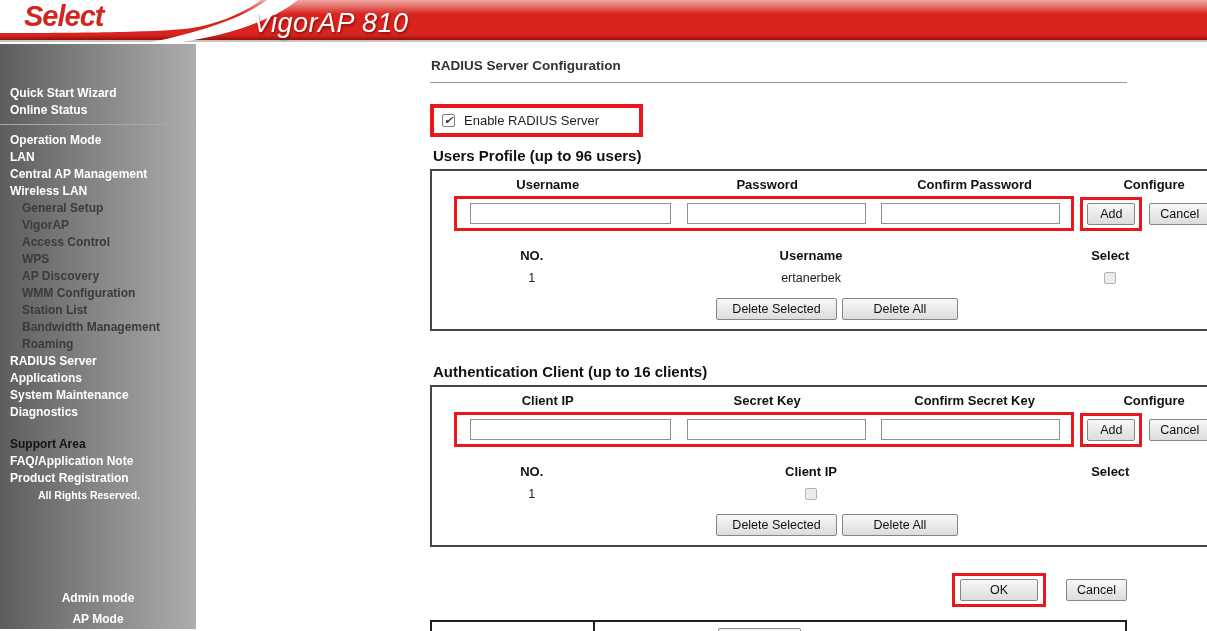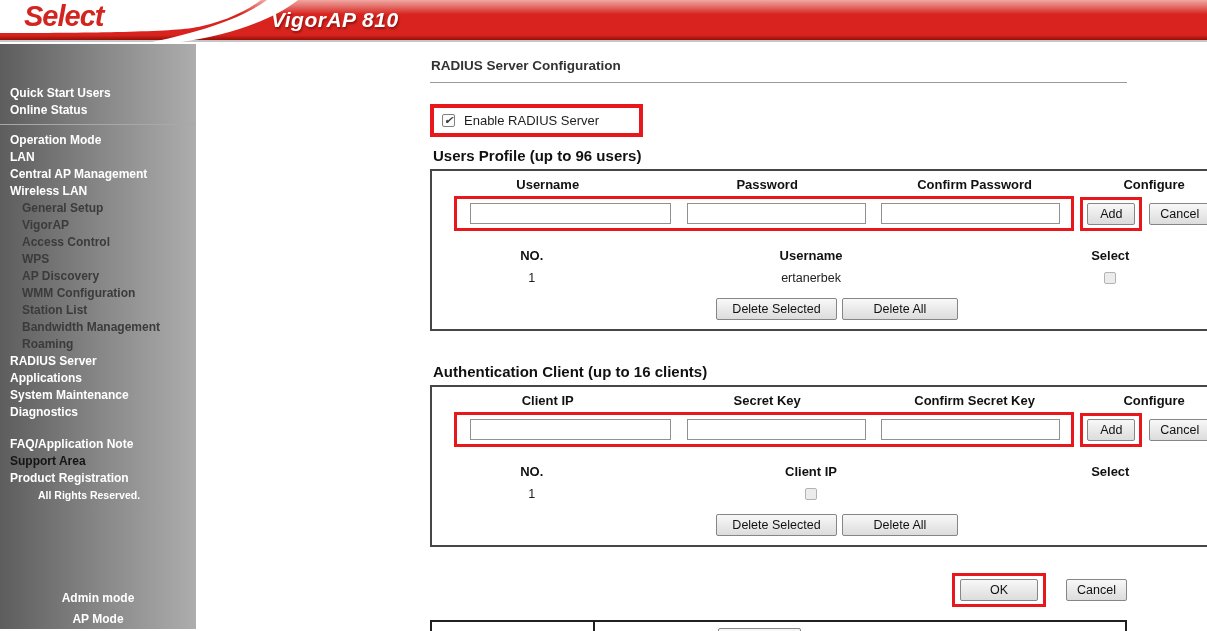--- a/index.html
+++ b/index.html
@@ -16,22 +16,22 @@
     background:linear-gradient(180deg,#f0a8a4 0%,#e1605a 20%,#d8231e 36%,#d8231e 88%,#ab160e 96%,#8e120b 100%);
     border-bottom:2px solid #c6c6c6;
   }
   .logo-svg { position:absolute; left:0; top:0; }
   .brand {
     position:absolute; left:24px; top:0px;
     font-size:29px; font-weight:bold; font-style:italic;
     color:#d3251f; letter-spacing:-1px;
   }
   .model {
-    position:absolute; left:271px; top:8px;
-    font-size:21px; font-weight:bold; font-style:italic; color:#fff;
+    position:absolute; left:253px; top:8px;
+    font-size:27px; font-weight:normal; font-style:italic; color:#fff;
     text-shadow:1px 2px 2px rgba(90,10,5,.55); letter-spacing:.5px;
   }
 
   
   .layout { display:flex; height:585px; margin-top:2px; }
 
   
   .sidebar {
     width:196px; flex:none;
     background:linear-gradient(90deg,#5d5d5d 0%,#8a8a8a 55%,#adadad 100%);
@@ -121,43 +121,43 @@
       <path d="M152,42 C205,31 244,17 267,0 L298,0 C273,20 227,36 181,42 Z" fill="#ffffff"></path>
       <path d="M0,0 L261,0 C244,13 220,23.5 192,28 C160,32.5 70,33 0,33 Z" fill="#ffffff"></path>
     </svg>
     <div class="brand">Select</div>
     <div class="model">VigorAP 810</div>
   </div>
 
   <div class="layout">
 
     <nav class="sidebar">
-      <div class="nav-item">Quick Start Users</div>
+      <div class="nav-item">Quick Start Wizard</div>
       <div class="nav-item">Online Status</div>
       <div class="nav-sep"></div>
       <div class="nav-item">Operation Mode</div>
       <div class="nav-item">LAN</div>
       <div class="nav-item">Central AP Management</div>
       <div class="nav-item">Wireless LAN</div>
       <div class="nav-item sub">General Setup</div>
       <div class="nav-item sub">VigorAP</div>
       <div class="nav-item sub">Access Control</div>
       <div class="nav-item sub">WPS</div>
       <div class="nav-item sub">AP Discovery</div>
       <div class="nav-item sub">WMM Configuration</div>
       <div class="nav-item sub">Station List</div>
       <div class="nav-item sub">Bandwidth Management</div>
       <div class="nav-item sub">Roaming</div>
       <div class="nav-item">RADIUS Server</div>
       <div class="nav-item">Applications</div>
       <div class="nav-item">System Maintenance</div>
       <div class="nav-item">Diagnostics</div>
       <div class="nav-gap"></div>
+      <div class="nav-item dark">Support Area</div>
       <div class="nav-item">FAQ/Application Note</div>
-      <div class="nav-item dark">Support Area</div>
       <div class="nav-item">Product Registration</div>
       <div class="nav-note">All Rights Reserved.</div>
       <div class="mode-box">
         <div class="mode-admin">Admin mode</div>
         <div>AP Mode</div>
       </div>
     </nav>
 
     <main class="content">
       <h1 class="page-title">RADIUS Server Configuration</h1>

